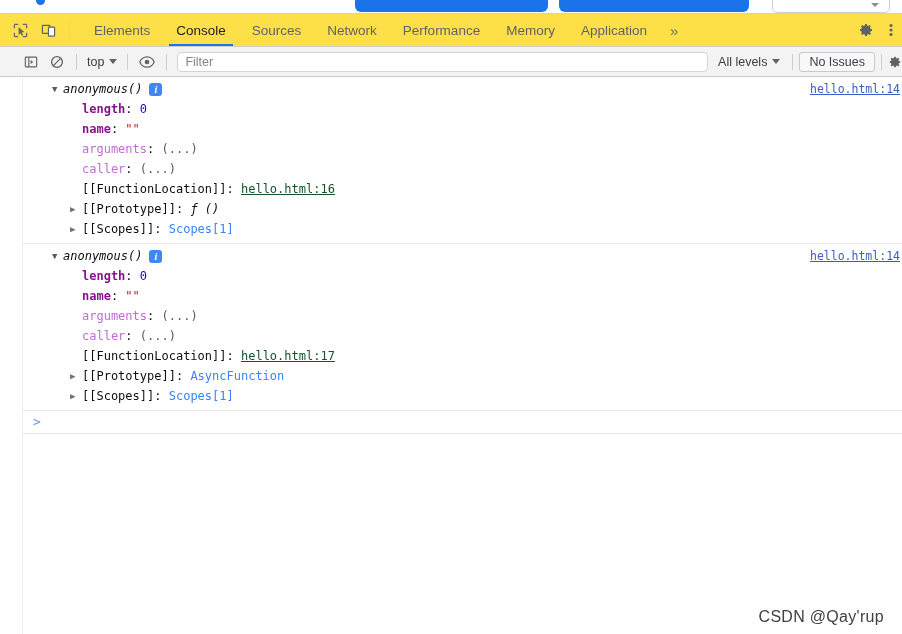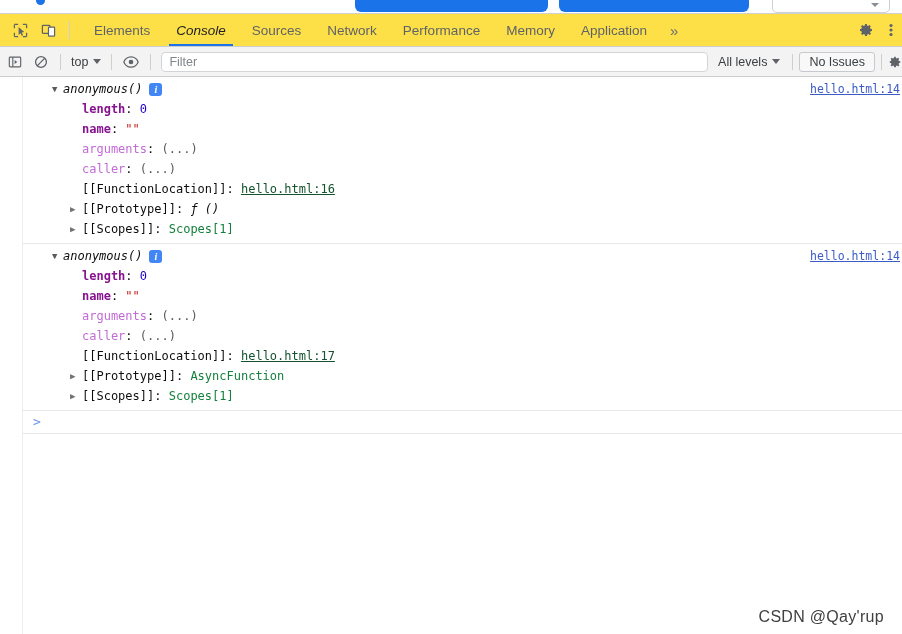--- a/index.html
+++ b/index.html
@@ -96,21 +96,21 @@
   .tab {
     position: relative;
     padding: 0 13px;
     display: flex;
     align-items: center;
     font-size: 13.5px;
     color: #5f6368;
     cursor: pointer;
     white-space: nowrap;
   }
-  .tab.active { color: #202124; font-style: italic; }
+  .tab.active { color: #202124; }
   .tab.active::after {
     content: "";
     position: absolute;
     left: 6px; right: 6px; bottom: 0;
     height: 2px;
     background: #1a73e8;
   }
   .tab-more {
     display: flex;
     align-items: center;
@@ -126,21 +126,21 @@
   }
 
   
   .filterbar {
     position: relative;
     height: 30px;
     background: #f3f3f3;
     border-bottom: 1px solid #cdcdcd;
     display: flex;
     align-items: center;
-    padding: 0 0 0 2px;
+    padding: 0 0 0 18px;
     box-sizing: border-box;
   }
   .fb-icon {
     width: 26px; height: 26px;
     display: flex;
     align-items: center;
     justify-content: center;
     cursor: pointer;
   }
   .fb-sep {
@@ -278,21 +278,21 @@
   .prop-row .tri {
     left: 70px;
     line-height: 20px;
   }
   .k-own   { color: #881391; font-weight: bold; }
   .k-acc   { color: #c26bd6; }
   .k-int   { color: #0d0d0d; }
   .v-num   { color: #1c00cf; }
   .v-str   { color: #c41a16; }
   .v-dim   { color: #5a5a5a; }
-  .v-plain { color: #15803d; text-align: right; }
+  .v-plain { color: #3b82f6; text-align: right; }
   .v-fn    { font-style: italic; color: #0d0d0d; }
   .v-link  { color: #14532d; text-decoration: underline; cursor: pointer; }
 
   .prompt-row {
     position: relative;
     height: 22px;
     line-height: 22px;
     border-bottom: 1px solid #e8e8e8;
   }
   .prompt-row::before {

